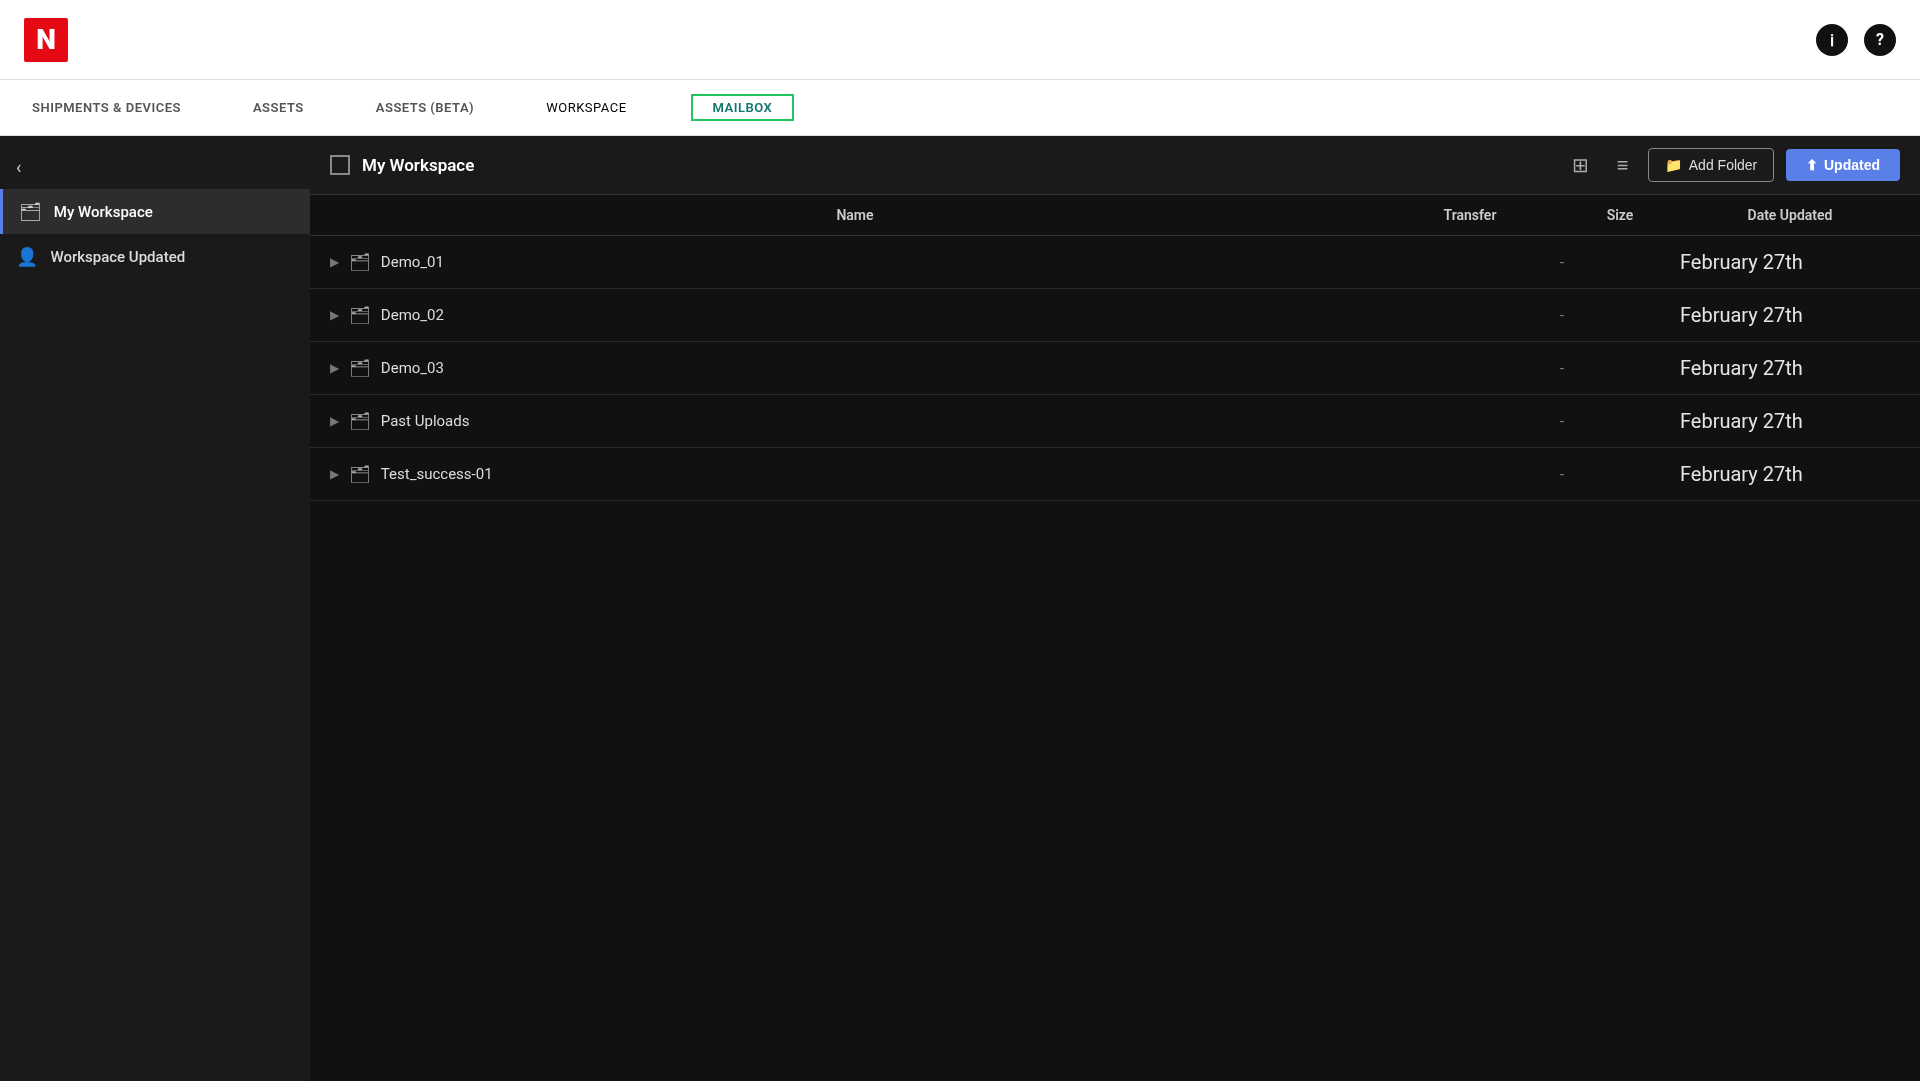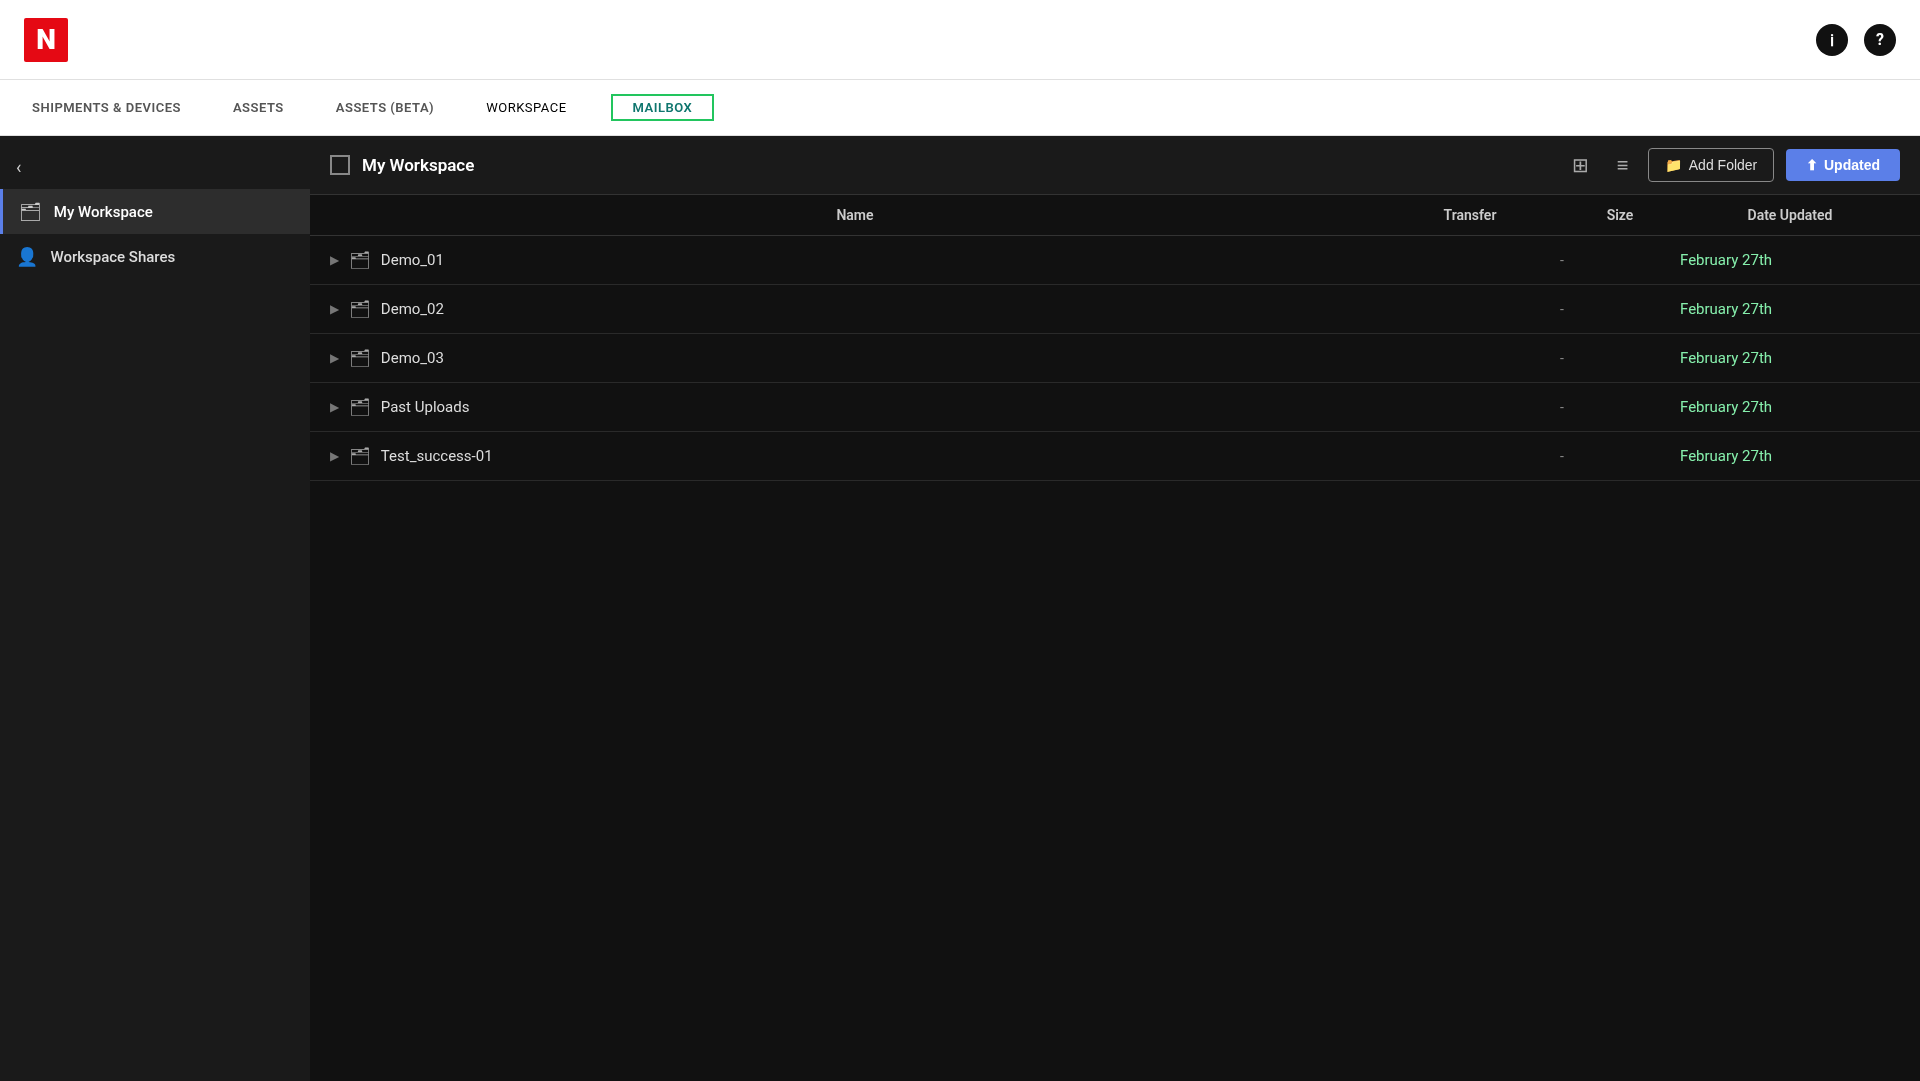--- a/index.html
+++ b/index.html
@@ -65,21 +65,21 @@
     }
 
     
     .nav-bar {
       display: flex;
       align-items: center;
       padding: 0 24px;
       height: 56px;
       border-bottom: 1px solid #e0e0e0;
       background: #fff;
-      gap: 36px;
+      gap: 56px;
     }
     .nav-item {
       font-size: 13px;
       font-weight: 600;
       letter-spacing: 0.5px;
       color: #555;
       cursor: pointer;
       padding: 4px 8px;
       text-transform: uppercase;
     }
@@ -251,22 +251,22 @@
     }
     .row-transfer {
       color: #888;
       font-size: 14px;
     }
     .row-size {
       color: #888;
       font-size: 14px;
     }
     .row-date {
-      color: #86efac;
-      font-size: 15px;
+      color: #e5e5e5;
+      font-size: 20px;
     }
   </style>
 </head>
 <body>
 
 <header class="top-header">
   <div class="top-header-left">
     <div class="netflix-logo">N</div>
   </div>
   <div class="top-header-right">
@@ -290,21 +290,21 @@
       <span>‹</span>
     </div>
 
     <div class="sidebar-item active">
       <span class="folder-icon">🗂</span>
       <span>My Workspace</span>
     </div>
 
     <div class="sidebar-item">
       <span class="folder-icon">👤</span>
-      <span>Workspace Shares</span>
+      <span>Workspace Updated</span>
     </div>
   </aside>
 
   <main class="content-panel">
 
     <div class="content-header">
       <div class="content-header-left">
         <div class="checkbox-square"></div>
         <span class="content-title">My Workspace</span>
       </div>

